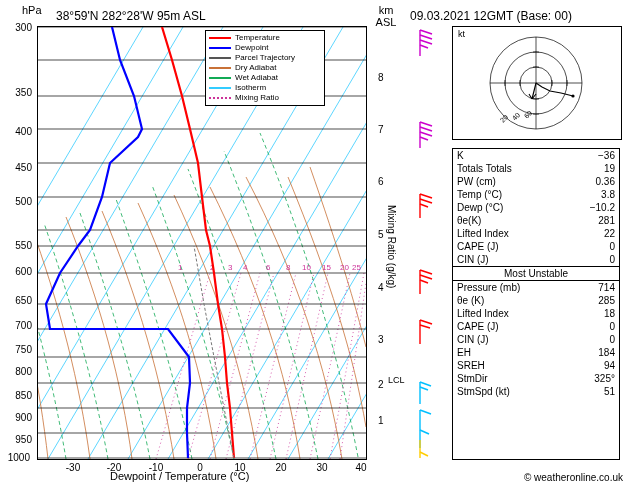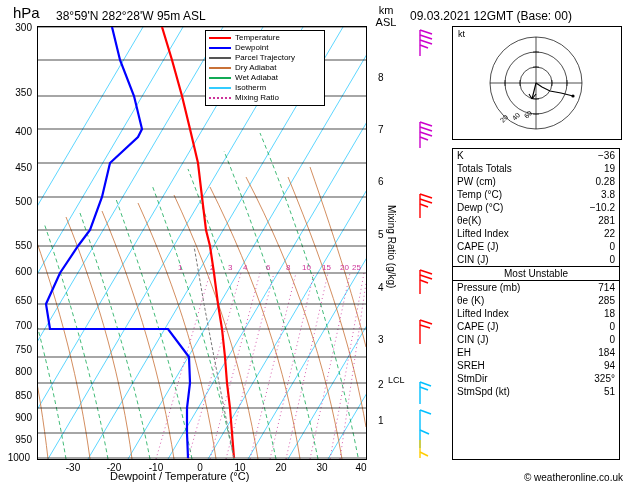--- a/index.html
+++ b/index.html
@@ -1,19 +1,19 @@
 <!DOCTYPE html>
 <html><head>
 <meta charset="utf-8">
 <style>
   html,body{margin:0;padding:0;}
   body{width:629px;height:486px;background:#ffffff;font-family:"Liberation Sans",sans-serif;position:relative;overflow:hidden;}
   .abs{position:absolute;}
   
-  #hpa-label{left:13px;top:4px;font-size:15px;color:#000;}
+  #hpa-label{left:22px;top:4px;font-size:11px;color:#000;}
   #station-title{left:56px;top:9px;font-size:12px;color:#000;}
   #km-label{left:374px;top:4px;font-size:11px;color:#000;text-align:center;width:24px;}
   #asl-label{left:374px;top:16px;font-size:11px;color:#000;text-align:center;width:24px;}
   #date-title{left:410px;top:9px;font-size:12px;color:#000;}
   
   #plot{left:37px;top:26px;width:330px;height:434px;border:1px solid #000;box-sizing:border-box;background:#fff;}
   #plot svg{display:block;}
   
   .ylab{position:absolute;font-size:10px;color:#000;text-align:right;width:30px;}
   .xlab{position:absolute;font-size:10px;color:#000;text-align:center;width:34px;}
@@ -301,21 +301,21 @@
   <div class="idx-row">
     <span>K</span>
     <span>−36</span>
   </div>
   <div class="idx-row">
     <span>Totals Totals</span>
     <span>19</span>
   </div>
   <div class="idx-row">
     <span>PW (cm)</span>
-    <span>0.28</span>
+    <span>0.36</span>
   </div>
 
   <div class="idx-row">
     <span>Temp (°C)</span>
     <span>3.8</span>
   </div>
   <div class="idx-row">
     <span>Dewp (°C)</span>
     <span>−10.2</span>
   </div>

